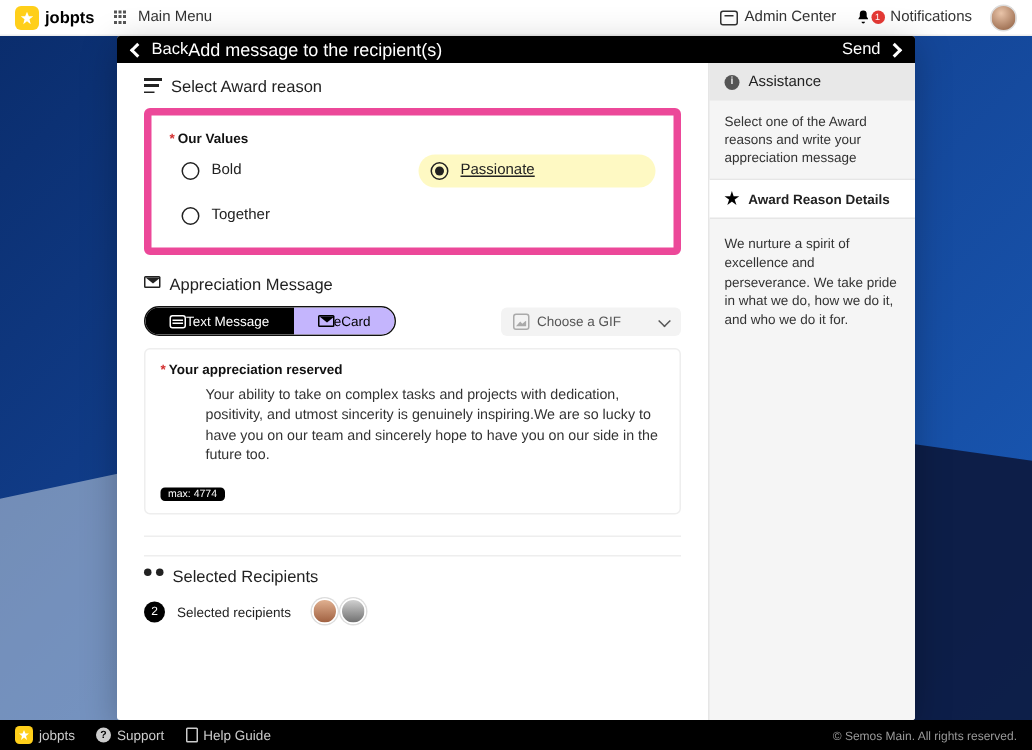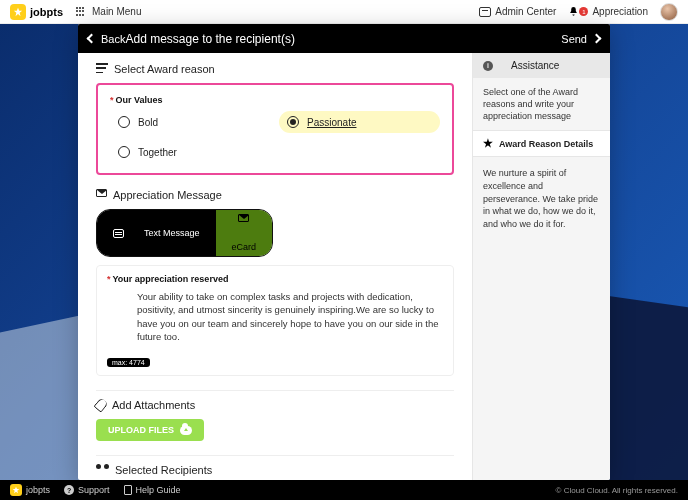--- a/index.html
+++ b/index.html
@@ -84,21 +84,21 @@
     border-radius:2px;
     box-shadow:0 6px 24px rgba(0,0,0,.25);
     display:flex;
     flex-direction:column;
     overflow:hidden;
     z-index:3;
   }
   .card-header {
     background:#000;
     color:#fff;
-    height:29px;
+    height:18px;
     display:flex;
     align-items:center;
     padding:0 10px;
     font-size:11px;
   }
   .back { display:flex; align-items:center; gap:6px; cursor:pointer; }
   .chev { width:7px; height:7px; border-left:2px solid #fff; border-bottom:2px solid #fff; transform:rotate(45deg); }
   .card-title { flex:1; text-align:left; font-size:12px; font-weight:400; }
   .send { display:flex; align-items:center; gap:6px; cursor:pointer; }
   .chev-r { width:7px; height:7px; border-right:2px solid #fff; border-top:2px solid #fff; transform:rotate(45deg); }
@@ -126,35 +126,35 @@
   }
   .section-title {
     display:flex;
     gap:6px;
     font-size:11px;
     font-weight:500;
     color:#222;
     margin-bottom:8px;
   }
   .panel-border {
-    border:2px solid #ec4899;
+    border:5px solid #ec4899;
     border-radius:4px;
     padding:10px 12px;
   }
   .req-label { font-size:9px; font-weight:600; color:#111; margin-bottom:6px; }
   .req-label .ast { color:#d32f2f; margin-right:2px; }
 
   .radio-grid {
     display:grid;
     grid-template-columns:1fr 1fr;
     gap:8px;
   }
   .radio-item {
     display:flex;
-    align-items:center;
+    align-items:flex-start;
     gap:8px;
     padding:5px 8px;
     border-radius:14px;
   }
   .radio-item.selected { background:#fef9c3;text-decoration:underline; }
   .radio {
     width:12px; height:12px; border:1.5px solid #222; border-radius:50%; display:flex; align-items:center; justify-content:center;
   }
   .radio .dot { width:6px; height:6px; border-radius:50%; background:#222; }
   .radio-label { font-size:10px; }
@@ -165,27 +165,27 @@
     gap:8px;
     margin-bottom:8px;
   }
   .toggle-group {
     display:flex;
     border:1px solid #111;
     border-radius:14px;
     overflow:hidden;
   }
   .toggle-btn {
-    display:flex; align-items:center; gap:20px;
+    display:flex; align-items:center; gap:0;
     padding:4px 16px;
     font-size:9px;
     cursor:pointer;
   }
   .toggle-btn.active { background:#000; color:#fff; }
-  .toggle-btn:not(.active) { background:#4d7c0f; color:#000;flex-direction:column; }
+  .toggle-btn:not(.active) { background:#c4b5fd; color:#000; }
   .gif-select {
     margin-left:auto;
     display:flex;
     align-items:center;
     gap:6px;
     background:#f3f3f3;
     border-radius:4px;
     padding:4px 8px;
     font-size:9px;
     color:#555;
@@ -237,21 +237,21 @@
   .av1 { background:linear-gradient(#e0b090,#a06040); margin-left:6px; }
   .av2 { background:linear-gradient(#d0d0d0,#707070); margin-left:-6px; }
   .recip-label { font-size:9px; font-weight:500; }
 
   
   .side-head {
     background:#e8e8e8;
     padding:7px 10px;
     display:flex;
     align-items:center;
-    gap:18px;
+    gap:6px;
     font-size:10px;
     font-weight:500;
   }
   .side-head .info { width:10px; height:10px; border-radius:50%; background:#555; color:#e8e8e8; font-size:7px; display:flex; align-items:center; justify-content:center; font-weight:700; }
   .side-text { padding:8px 10px; font-size:9px; line-height:1.35; color:#333; }
   .side-sub {
     background:#fff;
     padding:6px 10px;
     display:flex;
     align-items:center;
@@ -322,21 +322,21 @@
     <div class="top-right">
       <div class="item">
         <span class="admin-icon"></span>
         <span>Admin Center</span>
       </div>
       <div class="item">
         <svg class="bell" viewBox="0 0 24 24" fill="#000">
             <path d="M12 2a5 5 0 0 0-5 5v4l-2 3v1h14v-1l-2-3V7a5 5 0 0 0-5-5zm0 19a2.5 2.5 0 0 0 2.5-2.5h-5A2.5 2.5 0 0 0 12 21z"></path>
           </svg>
         <span class="notif-dot">1</span>
-        <span>Appreciation</span>
+        <span>Notifications</span>
       </div>
       <div class="avatar"></div>
     </div>
   </div>
 </div>
 
 <div class="card">
   <div class="card-header">
     <div class="back">
       <span class="chev"></span>
@@ -393,42 +393,39 @@
           <div class="toggle-group">
             <div class="toggle-btn active">
               <span class="chat-ic"></span>
               <span>Text Message</span>
             </div>
             <div class="toggle-btn">
               <span class="env-ic"></span>
               <span>eCard</span>
             </div>
           </div>
+          <div class="gif-select">
+            <span class="gif-left">
+              <span class="gif-ic"></span>
+              <span>Choose a GIF</span>
+            </span>
+            <span class="chev-d"></span>
+          </div>
         </div>
         <div class="msg-panel">
           <div class="req-label">
             <span class="ast">*</span><span>Your appreciation reserved</span>
           </div>
           <div class="msg-text">Your ability to take on complex tasks and projects with dedication, positivity, and utmost sincerity is genuinely inspiring.We are so lucky to have you on our team and sincerely hope to have you on our side in the future too.</div>
           <span class="char-badge">max: 4774</span>
         </div>
       </div>
 
       <div class="divider"></div>
 
-      <div class="section">
-        <div class="section-title">
-          <span class="clip-ic"></span>
-          <span>Add Attachments</span>
-        </div>
-        <div class="upload-btn">
-          <span>UPLOAD FILES</span>
-          <span class="cloud"></span>
-        </div>
-      </div>
 
       <div class="divider"></div>
 
       <div class="section">
         <div class="section-title">
           <span class="people-ic"></span>
           <span>Selected Recipients</span>
         </div>
         <div class="recips">
           <span class="count-badge">2</span>
@@ -465,14 +462,14 @@
     <span>jobpts</span>
   </div>
   <div class="fitem">
     <span class="qmark">?</span>
     <span>Support</span>
   </div>
   <div class="fitem">
     <span class="docic"></span>
     <span>Help Guide</span>
   </div>
-  <div class="footer-right">© Cloud Cloud. All rights reserved.</div>
+  <div class="footer-right">© Semos Main. All rights reserved.</div>
 </div>
 
 </body></html>

